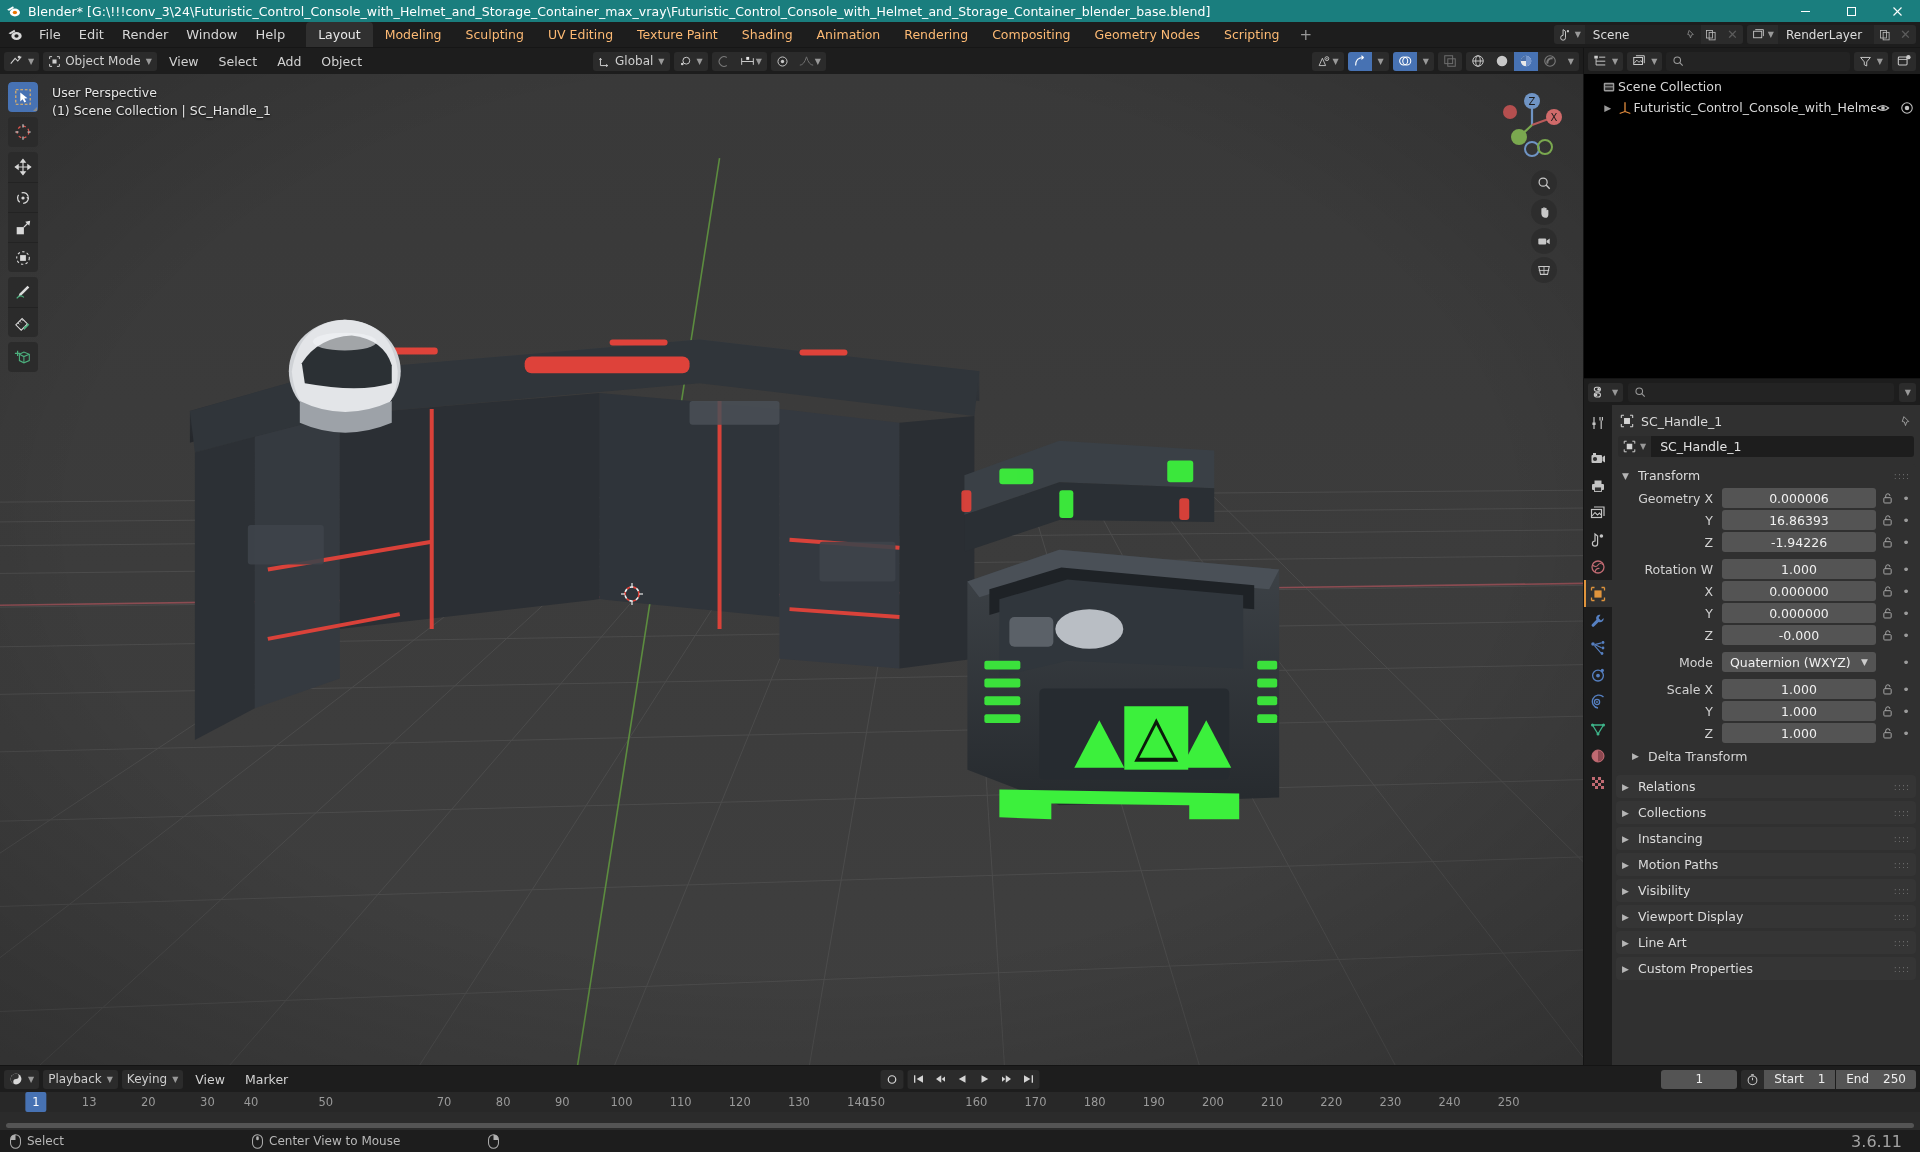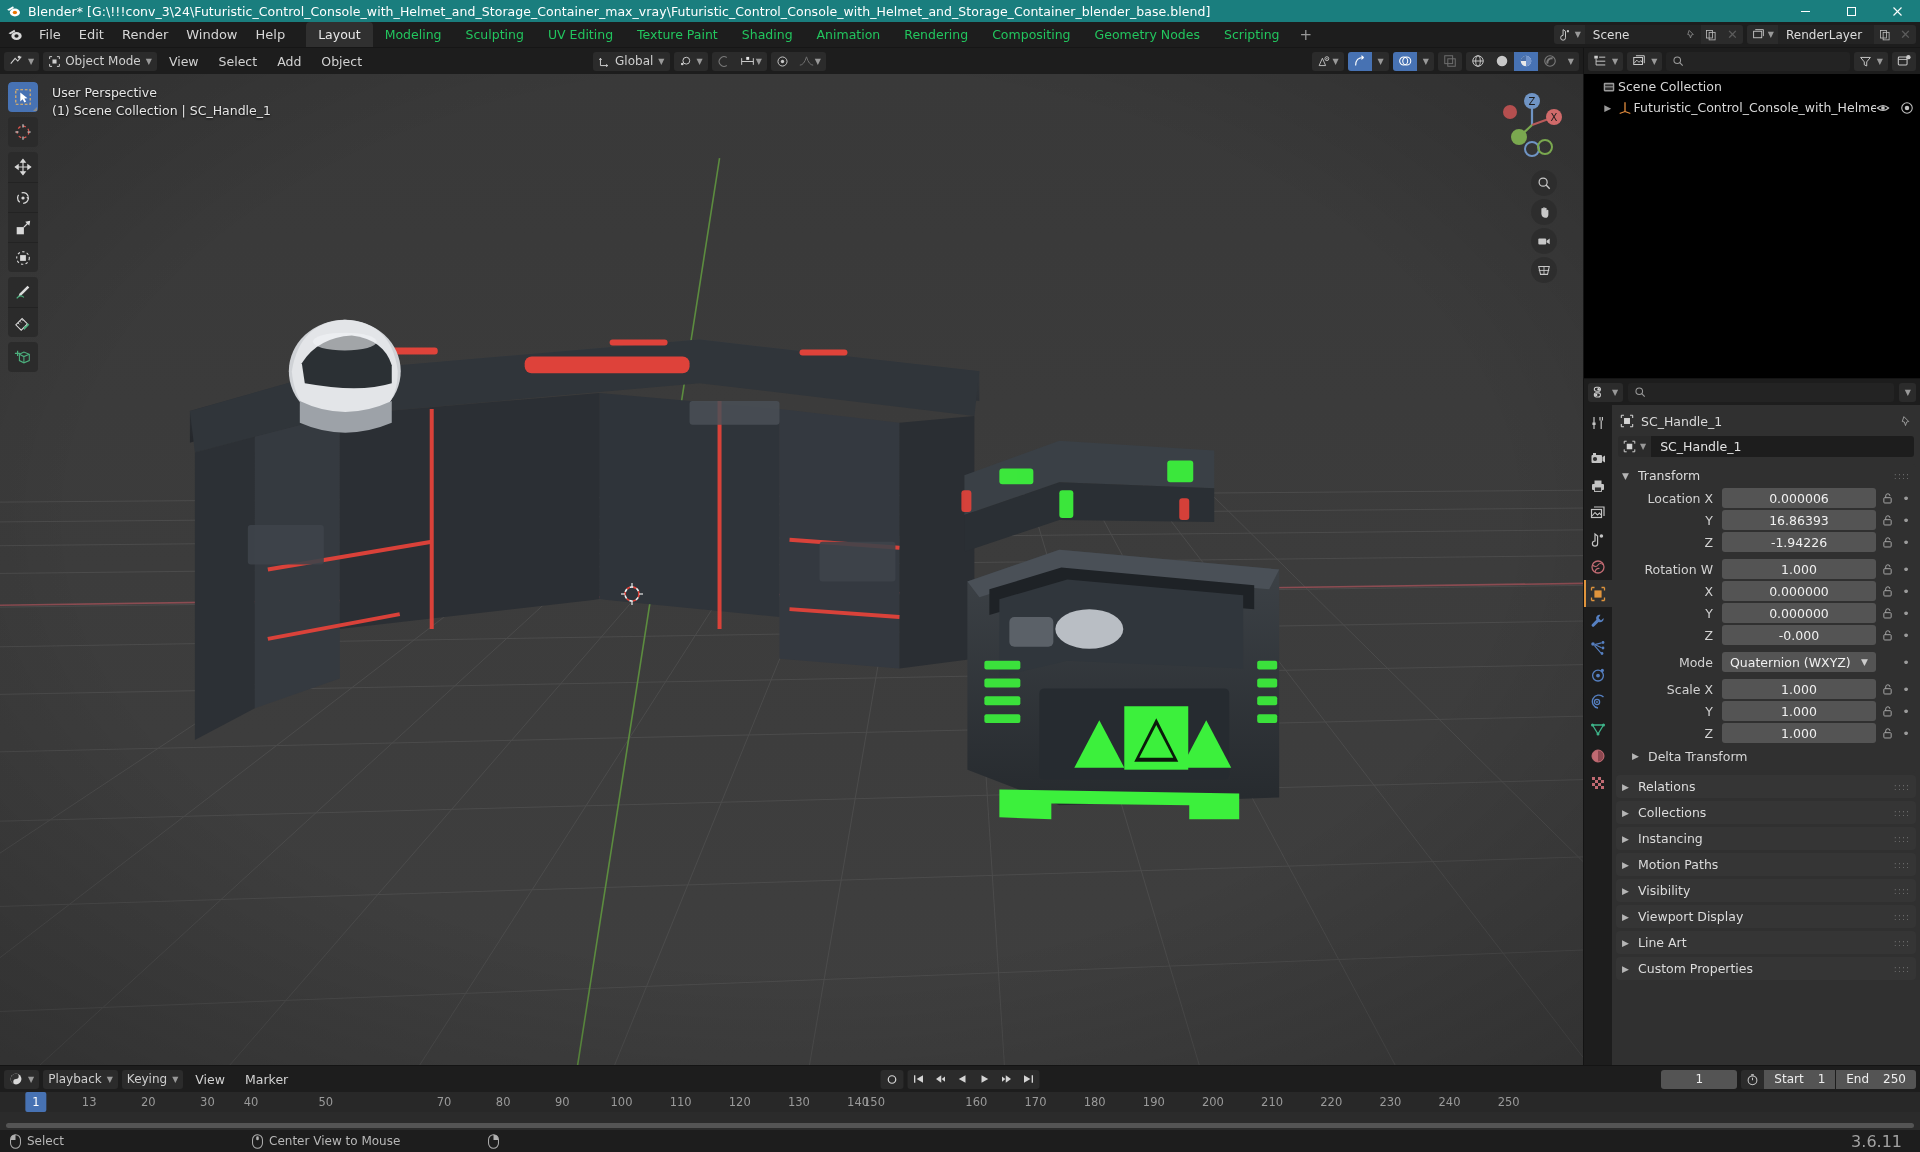--- a/index.html
+++ b/index.html
@@ -34,21 +34,21 @@
     border-bottom: 1px solid #161616;
   }
   .topbar-logo { width: 30px; display: flex; align-items: center; justify-content: center; }
   .menu-item {
     display: flex; align-items: center; padding: 0 9px; font-size: 13px;
     color: #d6d6d6; cursor: default; white-space: nowrap;
   }
   .ws-tabs { display: flex; align-items: stretch; margin-left: 12px; }
   .ws-tab {
     display: flex; align-items: center; padding: 0 12px; font-size: 12.5px;
-    color: #22c55e; white-space: nowrap; cursor: default;
+    color: #fdba74; white-space: nowrap; cursor: default;
     border-top-left-radius: 4px; border-top-right-radius: 4px;
   }
   .ws-tab.active { background: #303030; color: #e8e8e8; }
   .ws-add { display: flex; align-items: center; padding: 0 8px; color: #989898; font-size: 15px; }
   .topbar-right { margin-left: auto; display: flex; align-items: center; padding-right: 4px; gap: 4px; }
   .field-group { display: flex; align-items: center; height: 19px; }
   .fg-icon {
     background: #2b2b2b; height: 19px; display: flex; align-items: center; gap: 2px;
     padding: 0 4px 0 5px; border-radius: 3px 0 0 3px; color: #c3c3c3;
   }
@@ -1012,21 +1012,21 @@
 
             <div class="panel">
               <div class="panel-head">
                 <span class="tri">▼</span>
                 <span>Transform</span>
                 <span class="grip">::::</span>
               </div>
               <div class="panel-body">
 
                 <div class="prow">
-                  <span class="plabel">Location X</span>
+                  <span class="plabel">Geometry X</span>
                   <span class="pfield">0.000006</span>
                   <span class="plock">
                     <svg width="13" height="13" viewBox="0 0 16 16">
                         <rect x="3.5" y="7" width="9" height="6.5" rx="1" fill="none" stroke="#a8a8a8" stroke-width="1.2"></rect>
                         <path d="M5.8 7 L5.8 4.8 A2.6 2.6 0 0 1 11 4.8" fill="none" stroke="#a8a8a8" stroke-width="1.2"></path>
                       </svg>
                   </span>
                   <span class="pdot">•</span>
                 </div>
                 <div class="prow">

